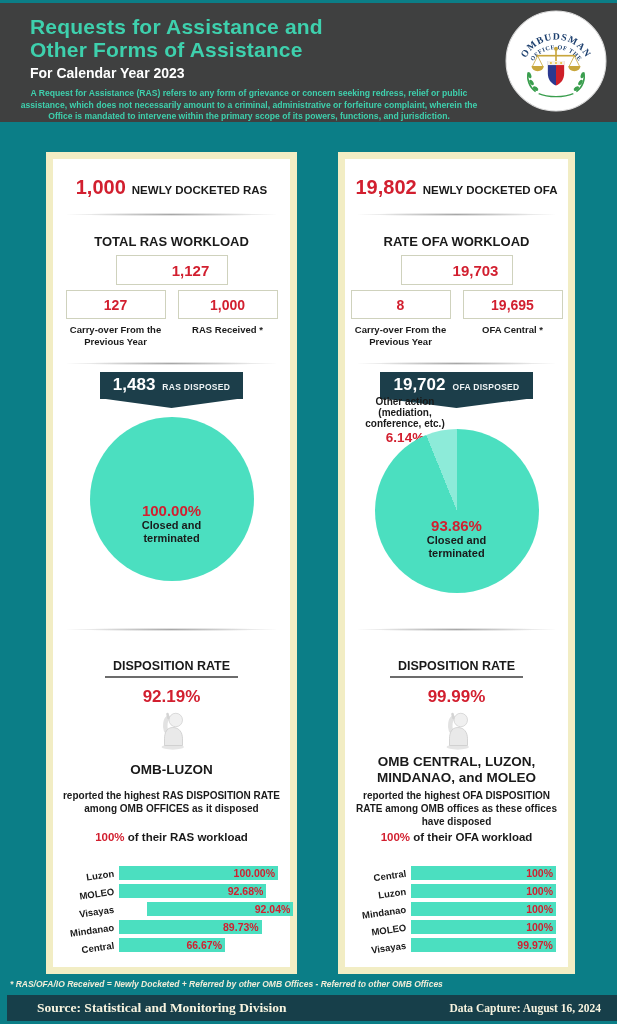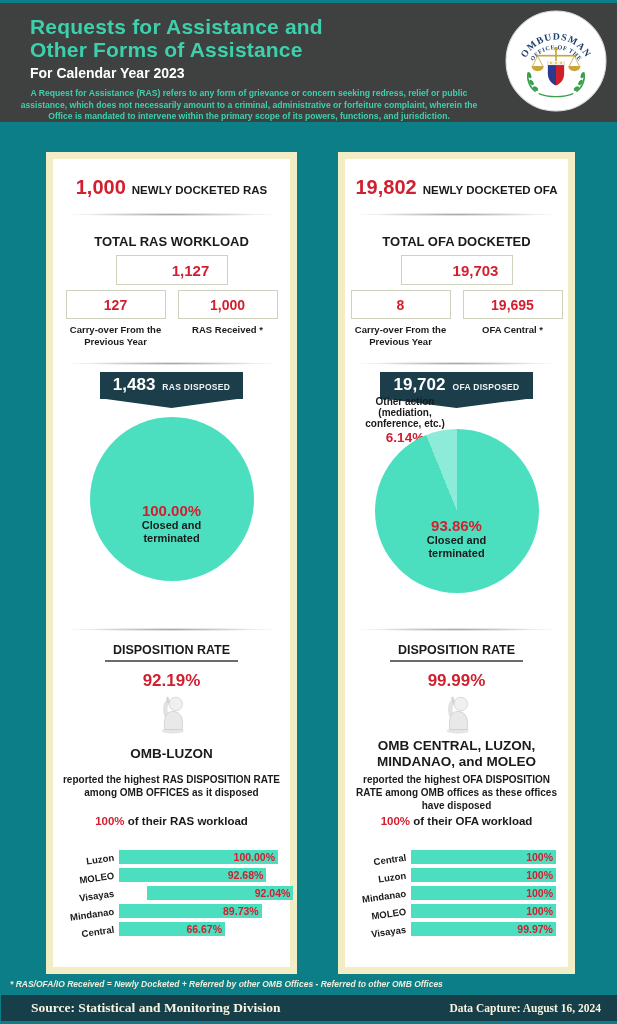--- a/index.html
+++ b/index.html
@@ -58,42 +58,42 @@
   .pie-center{position:absolute; left:50%; transform:translateX(-50%); text-align:center; width:100px;}
   .card.left  .pie-center{top:103px;}
   .card.right .pie-center{top:118px;}
   .pie-pct{display:block; color:var(--accent-red); font-size:15px; font-weight:700;}
   .pie-lab{display:block; color:var(--ink); font-size:11px; font-weight:700; line-height:1.15;}
   .pie-anno{position:absolute; left:4px; top:-3px; width:112px; text-align:center;}
   .pie-anno .a-lab{color:var(--ink); font-size:10px; font-weight:700; line-height:1.12;}
   .pie-anno .a-pct{color:var(--accent-red); font-size:13.5px; font-weight:700;}
   .leader{position:absolute; left:84px; top:38px;}
 
-  .disp-title{margin-top:12px; font-size:12.5px; font-weight:700; color:var(--ink); border-bottom:2px solid #6c6c6c; padding:0 8px 3px;}
+  .disp-title{margin-top:28px; font-size:12.5px; font-weight:700; color:var(--ink); border-bottom:2px solid #6c6c6c; padding:0 8px 3px;}
   .disp-rate{margin-top:9px; color:var(--accent-red); font-size:17px; font-weight:700;}
   .figure{margin-top:1px; width:46px; height:42px;}
 
   .hl-head{margin-top:4px; min-height:32px; display:flex; align-items:center; justify-content:center; text-align:center;
     font-size:13.5px; font-weight:700; color:var(--ink); line-height:1.15; padding:0 6px;}
   .hl-body{margin-top:3px; font-size:10px; font-weight:700; color:var(--ink); text-align:center; line-height:1.3; padding:0 4px; min-height:39px;}
   .hl-pct{margin-top:3px; font-size:11.5px; font-weight:700; color:var(--ink); text-align:center;}
   .hl-pct .pct{color:var(--accent-red);}
 
   .barchart{margin-top:22px; width:100%; padding:0 12px 0 6px;}
   .bar-row{display:flex; align-items:center; height:15px; margin-bottom:3px;}
   .bar-cat{width:60px; text-align:right; font-size:9.5px; font-weight:700; color:var(--ink);
     transform:rotate(-8deg); transform-origin:right center; padding-right:5px; white-space:nowrap;}
   .bar-track{flex:1; height:14px; position:relative;}
   .bar-fill{position:relative; height:14px; background:var(--chart-green);}
   .bar-val{position:absolute; right:3px; top:50%; transform:translateY(-50%); color:var(--accent-red);
     font-size:10.5px; font-weight:700; white-space:nowrap;}
 
   
   .footnote{position:absolute; left:10px; top:979px; color:#f2edd8; font-size:8.5px; font-weight:700; font-style:italic;}
-  .footer-bar{position:absolute; left:1px; right:0; top:995px; height:26px; background:var(--footer-dark);
+  .footer-bar{position:absolute; left:7px; right:0; top:995px; height:26px; background:var(--footer-dark);
     display:flex; align-items:center; justify-content:space-between; padding:0 16px 0 30px;
     font-family:"Liberation Serif", serif; color:#f7f3df; font-weight:700;}
   .footer-bar .src{font-size:13.5px;}
   .footer-bar .cap{font-size:11.5px;}
 </style>
 </head>
 <body>
 
 <div class="page">
 
@@ -257,21 +257,21 @@
       </div>
   </div>
 
   <div class="card right">
     <div class="docketed">
       <span class="num">19,802</span>
       <span class="lab">NEWLY DOCKETED OFA</span>
     </div>
     <div class="divider"></div>
 
-    <div class="wl-title">TOTAL OFA DOCKETED</div>
+    <div class="wl-title">RATE OFA WORKLOAD</div>
     <div class="wl-total">19,703</div>
     <div class="wl-row">
       <div class="wl-cell">
         <div class="wl-box">8</div>
         <div class="wl-lab">Carry-over From the Previous Year</div>
       </div>
       <div class="wl-cell">
         <div class="wl-box">19,695</div>
         <div class="wl-lab">OFA Central *</div>
       </div>

